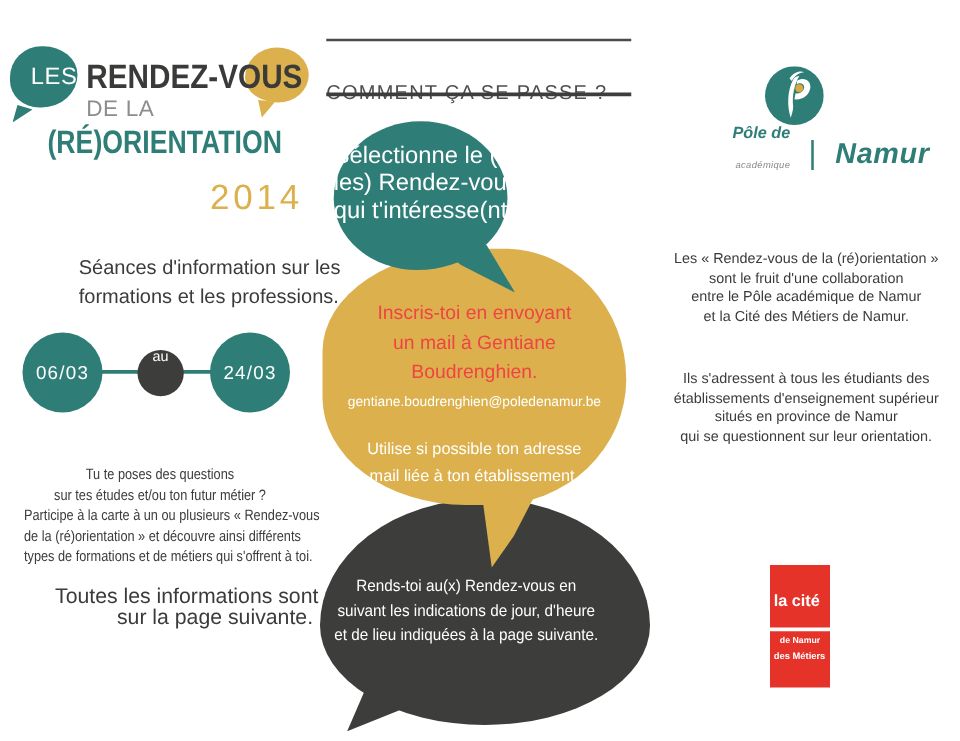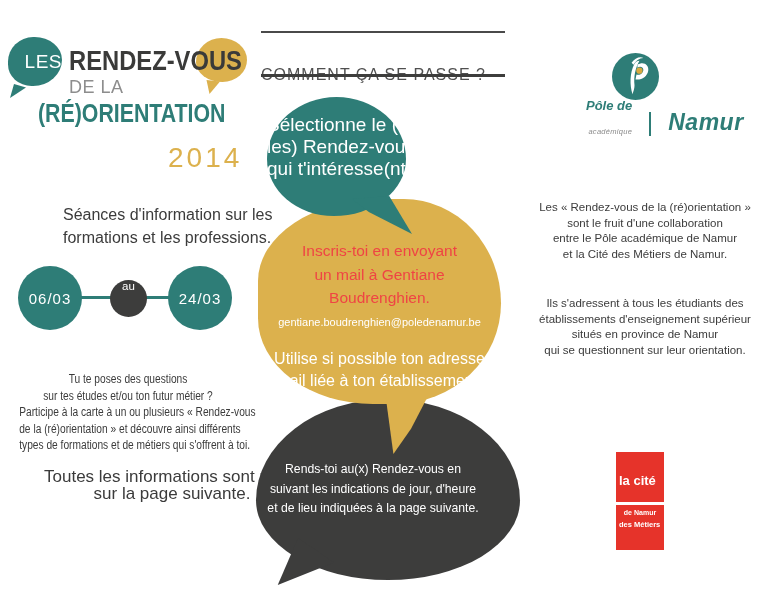--- a/index.html
+++ b/index.html
@@ -65,21 +65,21 @@
   .gold-tail{left:385px;top:398px;width:42px;height:56px;background:var(--gold);
     clip-path:polygon(2% 0,100% 0,62% 55%,20% 100%);}
   .bubble-teal{left:267px;top:97px;width:139px;height:119px;background:var(--teal);
     border-radius:50% 50% 52% 48% / 52% 52% 48% 48%;}
   .teal-tail{left:352px;top:196px;width:60px;height:38px;background:var(--teal);
     clip-path:polygon(0 8%,62% 0,100% 100%,28% 42%);}
 
   .step1-text{left:267px;top:114px;width:139px;color:#fff;font-size:19px;line-height:22px;}
   .step2-main{left:272px;top:239px;width:215px;color:#ef4444;font-size:15.5px;line-height:23.5px;}
   .step2-email{left:258px;top:316px;width:243px;color:#fff;font-size:11px;}
-  .step2-note{left:272px;top:348px;width:215px;color:#fff;font-size:16px;line-height:22px;}
+  .step2-note{left:272px;top:348px;width:215px;color:#fff;font-size:13px;line-height:22px;}
   .step3-text{left:248px;top:459px;width:250px;color:#fff;font-size:13px;line-height:19.5px;
     transform:scaleX(.94);transform-origin:50% 0;}
 
   
   .pole-glyph{left:612px;top:53px;width:47px;height:47px;}
   .pole-text{left:586px;top:99px;display:flex;align-items:flex-end;gap:17px;font-style:italic;}
   .pole-left{display:flex;flex-direction:column;align-items:flex-end;line-height:1;}
   .pole-de{font-size:13px;font-weight:bold;color:var(--teal);}
   .pole-acad{font-size:7.5px;color:#8a8a8a;letter-spacing:.3px;margin-top:16px;}
   .pole-bar{width:2px;height:24px;background:var(--teal);}

